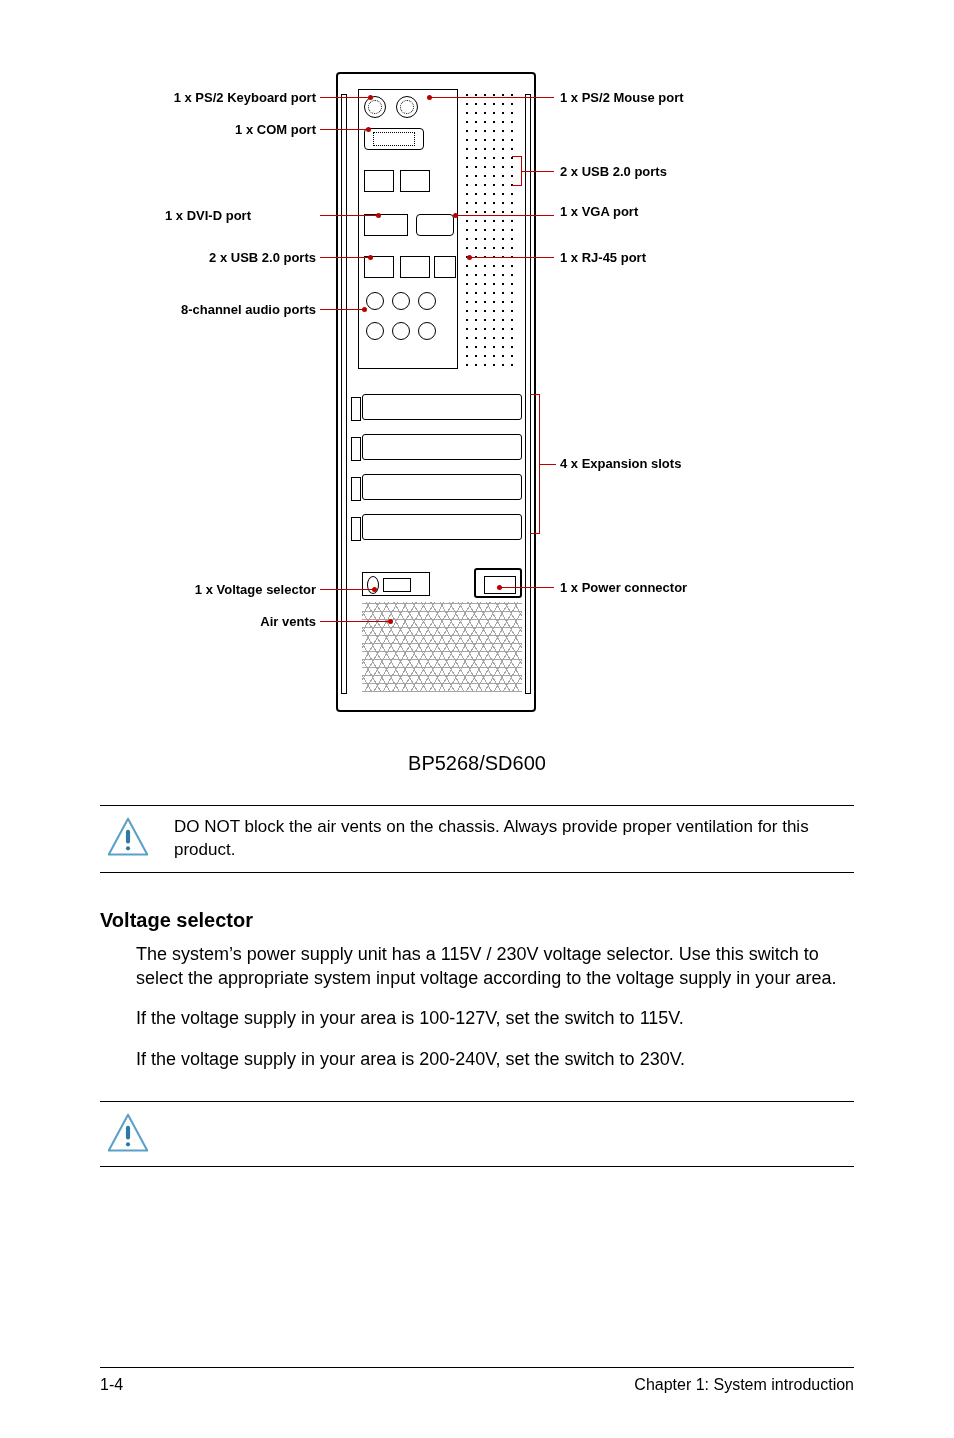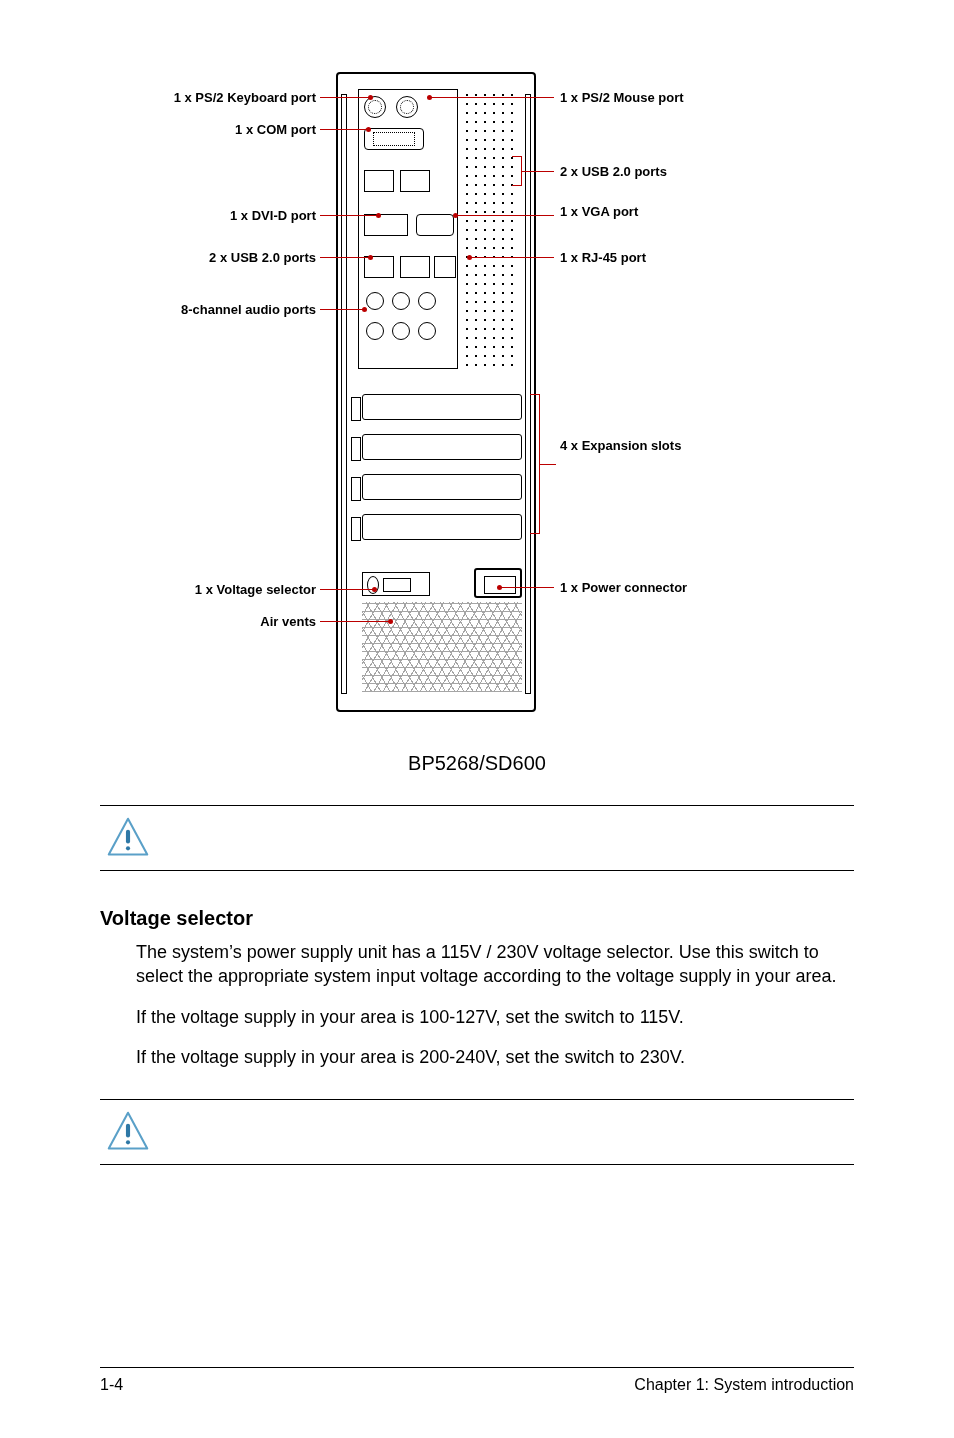--- a/index.html
+++ b/index.html
@@ -197,21 +197,21 @@
         <div class="psu-grille"></div>
       </div>
     </div>
 
     <div class="label-l" style="left:0; top:28px; width:216px;">1 x PS/2 Keyboard port</div>
     <div class="lead dot" style="left:220px; top:35px; width:50px;"></div>
 
     <div class="label-l" style="left:0; top:60px; width:216px;">1 x COM port</div>
     <div class="lead dot" style="left:220px; top:67px; width:48px;"></div>
 
-    <div class="label-l" style="left:0; top:146px; width:216px;">1 x DVI-D port</div>
+    <div class="label-l" style="left:0; top:146px; width:216px;text-align:center;">1 x DVI-D port</div>
     <div class="lead dot" style="left:220px; top:153px; width:58px;"></div>
 
     <div class="label-l" style="left:0; top:188px; width:216px;">2 x USB 2.0 ports</div>
     <div class="lead dot" style="left:220px; top:195px; width:50px;"></div>
 
     <div class="label-l" style="left:0; top:240px; width:216px;">8-channel audio ports</div>
     <div class="lead dot" style="left:220px; top:247px; width:44px;"></div>
 
     <div class="label-l" style="left:0; top:520px; width:216px;">1 x Voltage selector</div>
     <div class="lead dot" style="left:220px; top:527px; width:54px;"></div>
@@ -227,47 +227,48 @@
     <div class="label-r" style="left:460px; top:102px; width:260px;">2 x USB 2.0 ports</div>
 
     <div class="lead dot dot-left" style="left:356px; top:153px; width:98px;"></div>
     <div class="label-r" style="left:460px; top:142px; width:260px;">1 x VGA port</div>
 
     <div class="lead dot dot-left" style="left:370px; top:195px; width:84px;"></div>
     <div class="label-r" style="left:460px; top:188px; width:260px;">1 x RJ-45 port</div>
 
     <div class="bracket" style="left:430px; top:332px; height:140px;"></div>
     <div class="lead" style="left:440px; top:402px; width:16px;"></div>
-    <div class="label-r" style="left:460px; top:376px; width:260px;">4 x Expansion slots</div>
+    <div class="label-r" style="left:460px; top:394px; width:260px;">4 x Expansion slots</div>
 
     <div class="lead dot dot-left" style="left:400px; top:525px; width:54px;"></div>
     <div class="label-r" style="left:460px; top:518px; width:260px;">1 x Power connector</div>
   </div>
 
   <div class="model">BP5268/SD600</div>
+
+  <div class="note-block">
+    <svg class="warn" viewBox="0 0 64 64">
+      <polygon points="32,4 60,56 4,56" fill="none" stroke="#5aa0c8" stroke-width="3" stroke-linejoin="round"></polygon>
+      <rect x="29" y="20" width="6" height="20" rx="3" fill="#2e78a6"></rect>
+      <circle cx="32" cy="47" r="3" fill="#2e78a6"></circle>
+    </svg>
+    <div class="note-text">DO NOT block the air vents on the chassis. Always provide proper ventilation for this product.</div>
+  </div>
+
+  <h2 class="section-title">Voltage selector</h2>
+  <p class="body">The system’s power supply unit has a 115V / 230V voltage selector. Use this switch to select the appropriate system input voltage according to the voltage supply in your area.</p>
+  <p class="body">If the voltage supply in your area is 100-127V, set the switch to 115V.</p>
+  <p class="body">If the voltage supply in your area is 200-240V, set the switch to 230V.</p>
 
   <div class="note-block">
     <svg class="warn" viewBox="0 0 64 64">
       <polygon points="32,4 60,56 4,56" fill="none" stroke="#5aa0c8" stroke-width="3" stroke-linejoin="round"></polygon>
       <rect x="29" y="20" width="6" height="20" rx="3" fill="#2e78a6"></rect>
       <circle cx="32" cy="47" r="3" fill="#2e78a6"></circle>
     </svg>
   </div>
 
-  <h2 class="section-title">Voltage selector</h2>
-  <p class="body">The system’s power supply unit has a 115V / 230V voltage selector. Use this switch to select the appropriate system input voltage according to the voltage supply in your area.</p>
-  <p class="body">If the voltage supply in your area is 100-127V, set the switch to 115V.</p>
-  <p class="body">If the voltage supply in your area is 200-240V, set the switch to 230V.</p>
-
-  <div class="note-block">
-    <svg class="warn" viewBox="0 0 64 64">
-      <polygon points="32,4 60,56 4,56" fill="none" stroke="#5aa0c8" stroke-width="3" stroke-linejoin="round"></polygon>
-      <rect x="29" y="20" width="6" height="20" rx="3" fill="#2e78a6"></rect>
-      <circle cx="32" cy="47" r="3" fill="#2e78a6"></circle>
-    </svg>
-  </div>
-
 </div>
 
 <div class="footer">
   <span>1-4</span>
   <span>Chapter 1: System introduction</span>
 </div>
 
 </body></html>

